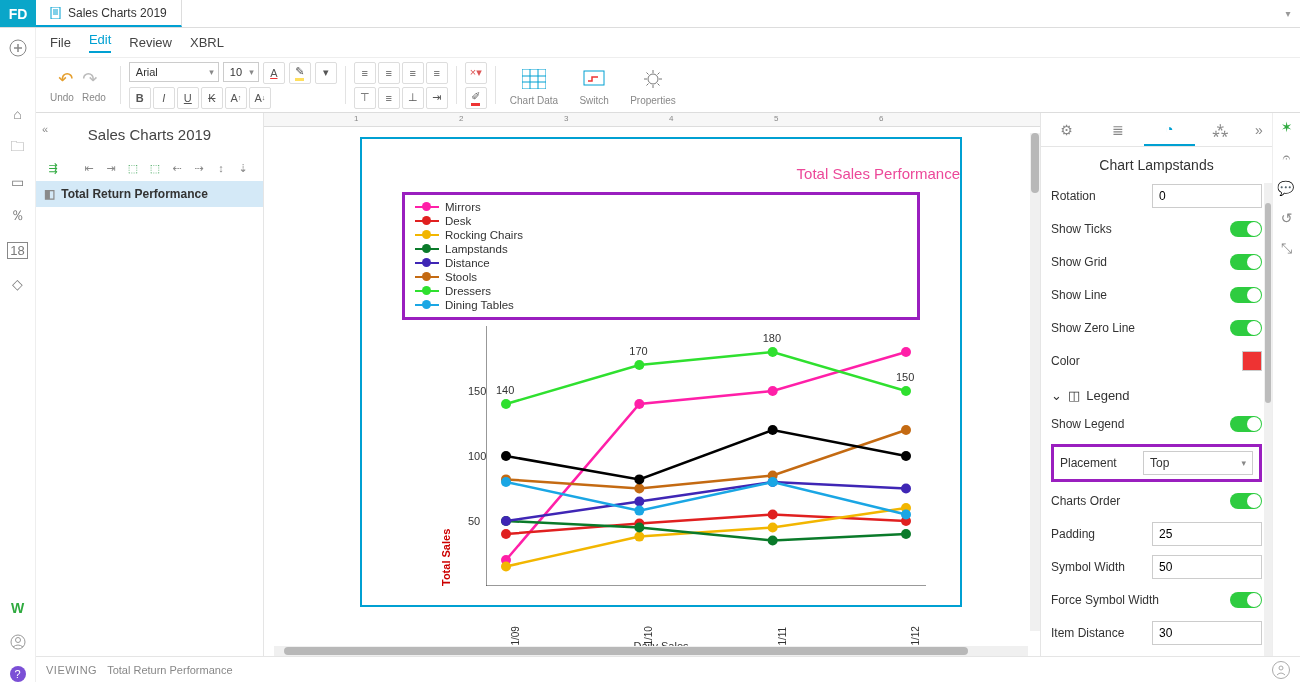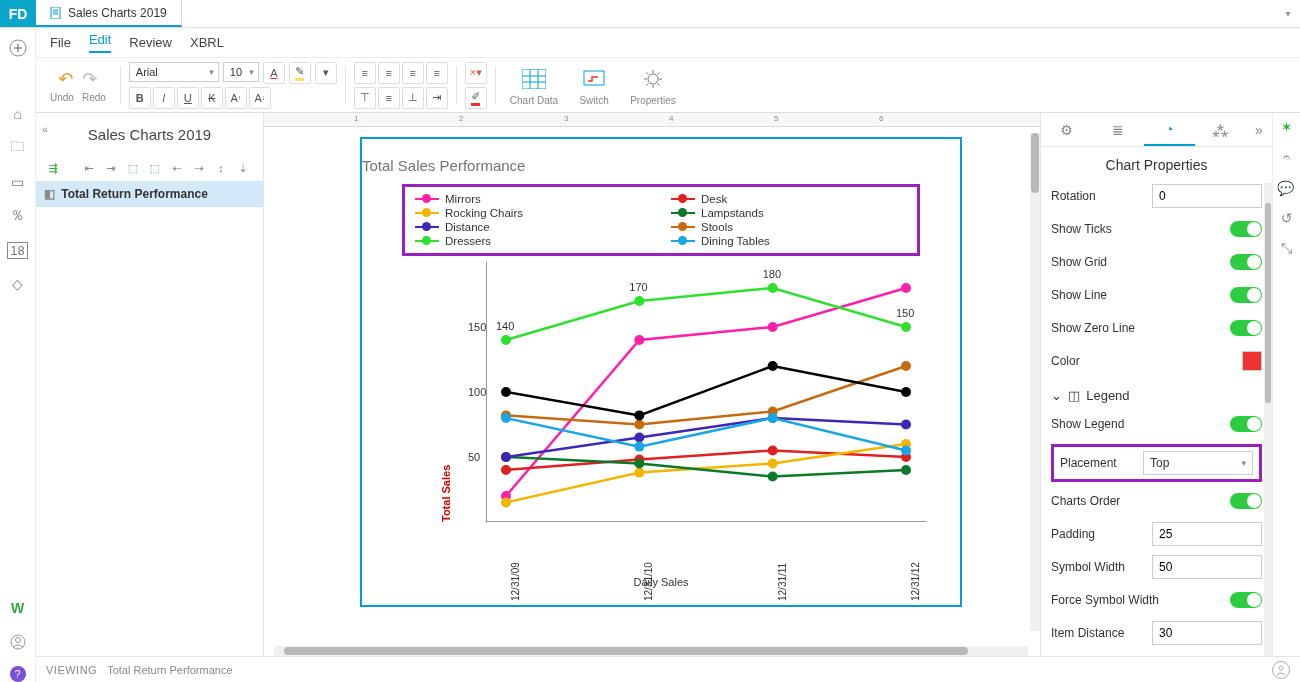--- a/index.html
+++ b/index.html
@@ -47,23 +47,23 @@
 .oc-btn { width: 18px; height: 18px; display:flex; align-items:center; justify-content:center; color:#2b9b47; font-size:11px;}
 .outline-item { display:flex; align-items:center; gap:6px; padding: 6px 8px; font-size: 12px; background: #d4e9f7; font-weight: bold; color: #333; }
 .outline-item .doc { color:#8a8a8a; font-size:12px;}
 
 
 .canvas-wrap { position:absolute; left: 264px; top: 113px; right: 260px; bottom: 26px; background:#fff; overflow: hidden;}
 .ruler { height: 14px; background: #f7f7f7; border-bottom: 1px solid #ddd; position: relative; font-size: 8px; color:#888;}
 .ruler span { position: absolute; top: 1px; }
 .canvas { position:absolute; left: 0; top: 14px; right: 0; bottom: 0; overflow: auto; }
 .chart-box { position: absolute; left: 96px; top: 10px; width: 602px; height: 470px; border: 2px solid #00a0d2; background:#fff; }
-.chart-title { text-align:left; font-size: 15px; padding: 18px 0 6px; color:#737373;}
+.chart-title { text-align:right; font-size: 15px; padding: 26px 0 6px; color:#ec4899;}
 .legend-box { border: 3px solid #9a1fbf; margin: 4px 40px 6px 40px; padding: 6px 10px; }
-.legend-grid { display: grid; grid-template-columns: 1fr 1fr; gap: 2px 20px; }
+.legend-grid { display: grid; grid-template-columns: 1fr; gap: 2px 20px; }
 .leg-item { display:flex; align-items:center; gap:6px; font-size:11.5px; color:#333;}
 .leg-swatch { width: 24px; height: 2px; position: relative; }
 .leg-swatch::after { content:""; position:absolute; width:9px; height:9px; border-radius:50%; left:7px; top:-4px; background: inherit;}
 .plot { position: relative; height: 310px; margin: 0 30px 0 60px;}
 .yaxis-title { position:absolute; left: 18px; top: 260px; transform: rotate(-90deg); transform-origin: left top; font-size: 11px; font-weight: bold; color: #c00; }
 .xaxis-title { text-align:center; font-size: 11px; color:#333; margin-top: 4px;}
 .ytick { position:absolute; left: 46px; font-size: 11px; color:#333;}
 .xtick { position:absolute; bottom: -40px; font-size: 10px; color:#333; transform: rotate(-90deg); transform-origin: left top; white-space:nowrap;}
 svg.chartsvg { position:absolute; left: 64px; top: 0; }
 .val-lbl { position:absolute; font-size: 11px; color:#333; }
@@ -412,21 +412,21 @@
 </div>
 
 <div class="props">
   <div class="props-tabs">
     <div class="ptab">⚙</div>
     <div class="ptab">≣</div>
     <div class="ptab active">◔</div>
     <div class="ptab">⁂</div>
     <div class="ptab" style="flex:0 0 26px">»</div>
   </div>
-  <div class="props-title">Chart Properties</div>
+  <div class="props-title">Chart Lampstands</div>
   <div class="props-body">
     <div class="prop-row">
         <span>Rotation</span>
       <input class="prop-input" value="0" style="">
       </div>
     <div class="prop-row">
         <span>Show Ticks</span>
         <div class="toggle"></div>
       </div>
     <div class="prop-row">

